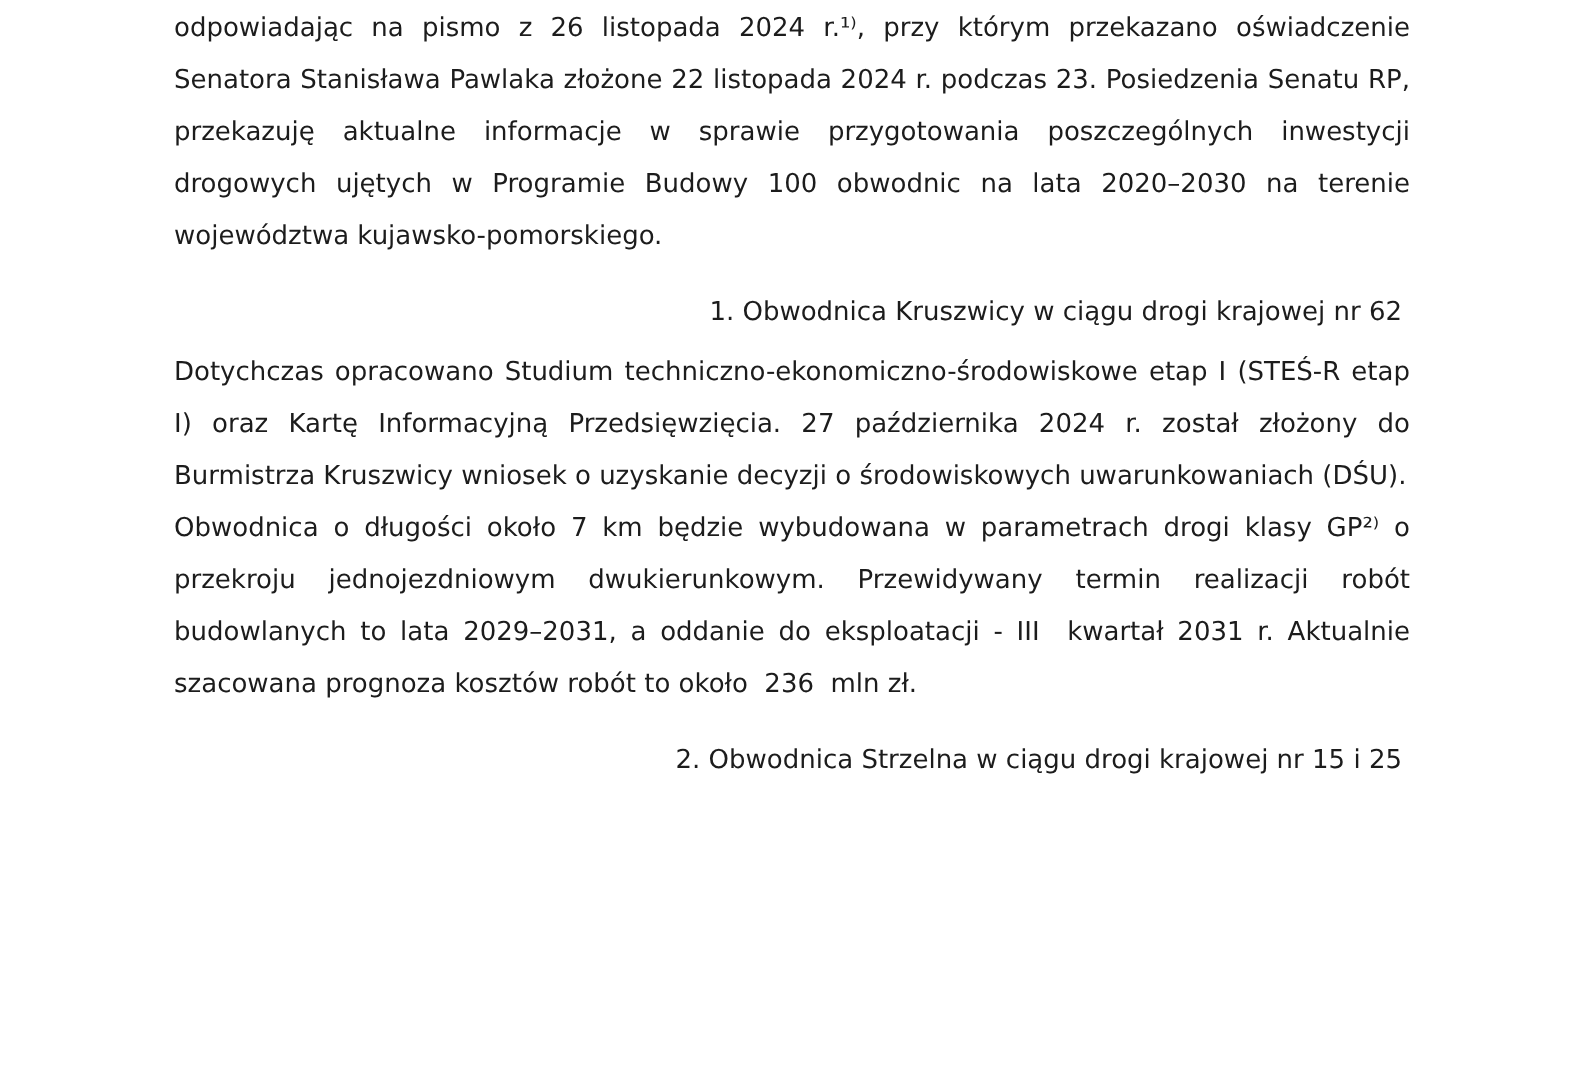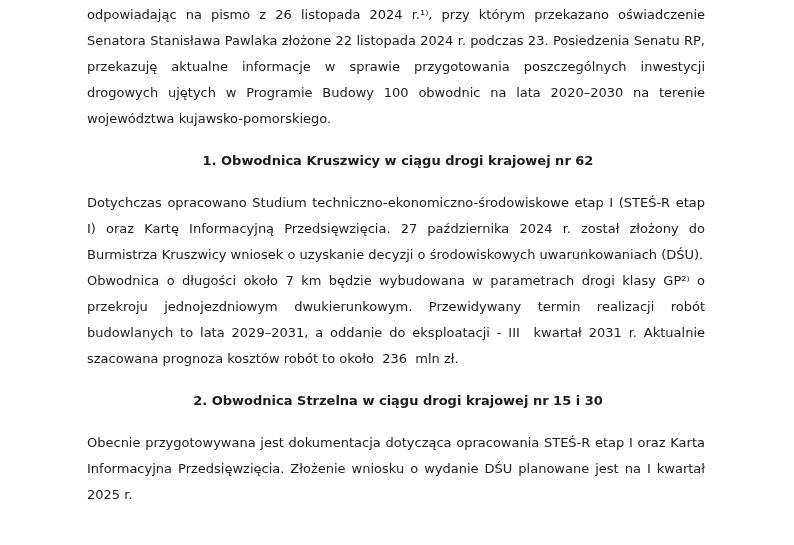--- a/index.html
+++ b/index.html
@@ -26,39 +26,38 @@
     text-align: justify;
   }
   .para {
     margin: 0;
     padding: 0;
   }
   .section {
     margin-top: 12px;
   }
   .heading {
-    margin: 16px;
+    margin: 4px;
     padding: 0 0 0 4px;
-    font-weight: bold;
-    text-align: center;
+    font-weight: normal;
+    text-align: right;
   }
 </style>
 </head>
 <body>
 
 <div class="page">
   <div class="content">
 
     <p class="para">odpowiadając na pismo z 26 listopada 2024 r.¹⁾, przy którym przekazano oświadczenie Senatora Stanisława Pawlaka złożone 22 listopada 2024 r. podczas 23. Posiedzenia Senatu RP, przekazuję aktualne informacje w sprawie przygotowania poszczególnych inwestycji drogowych ujętych w Programie Budowy 100 obwodnic na lata 2020–2030 na terenie województwa kujawsko-pomorskiego.</p>
 
     <div class="section">
       <p class="heading">1. Obwodnica Kruszwicy w ciągu drogi krajowej nr 62</p>
       <p class="para">Dotychczas opracowano Studium techniczno-ekonomiczno-środowiskowe etap I (STEŚ-R etap I) oraz Kartę Informacyjną Przedsięwzięcia. 27 października 2024 r. został złożony do Burmistrza Kruszwicy wniosek o uzyskanie decyzji o środowiskowych uwarunkowaniach (DŚU).</p>
       <p class="para">Obwodnica o długości około 7 km będzie wybudowana w parametrach drogi klasy GP²⁾ o przekroju jednojezdniowym dwukierunkowym. Przewidywany termin realizacji robót budowlanych to lata 2029–2031, a oddanie do eksploatacji - III&nbsp; kwartał 2031 r. Aktualnie szacowana prognoza kosztów robót to około&nbsp; 236&nbsp; mln zł.</p>
     </div>
 
     <div class="section">
-      <p class="heading">2. Obwodnica Strzelna w ciągu drogi krajowej nr 15 i 30</p>
-      <p class="para">Obecnie przygotowywana jest dokumentacja dotycząca opracowania STEŚ-R etap I oraz Karta Informacyjna Przedsięwzięcia. Złożenie wniosku o wydanie DŚU planowane jest na I kwartał 2025 r.</p>
+      <p class="heading">2. Obwodnica Strzelna w ciągu drogi krajowej nr 15 i 25</p>
     </div>
 
   </div>
 </div>
 
 </body></html>

